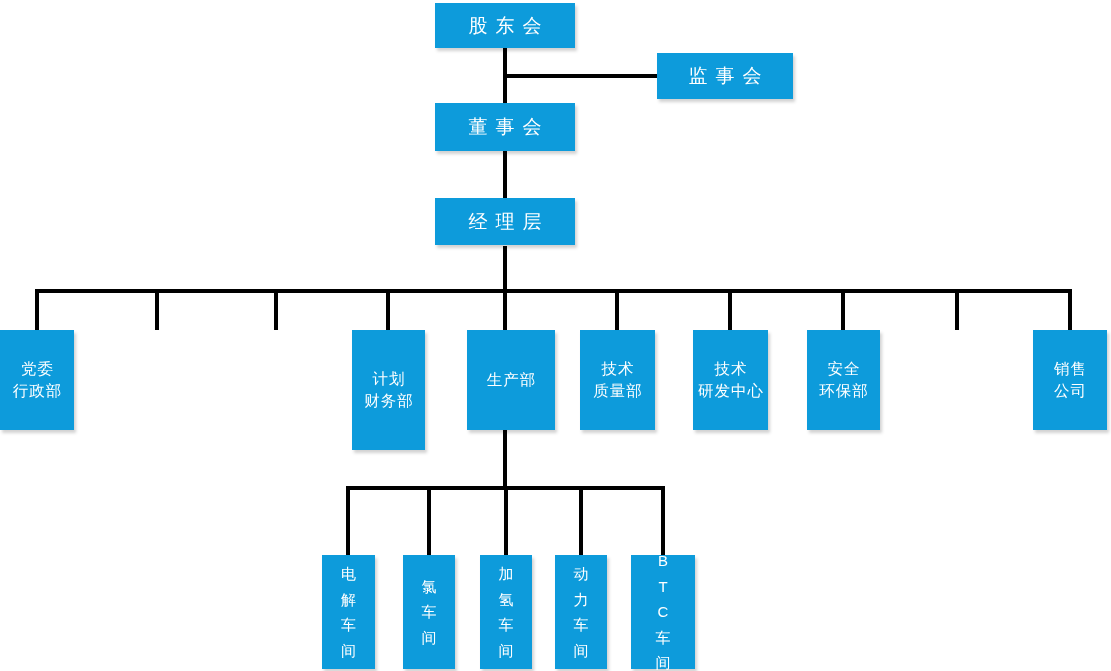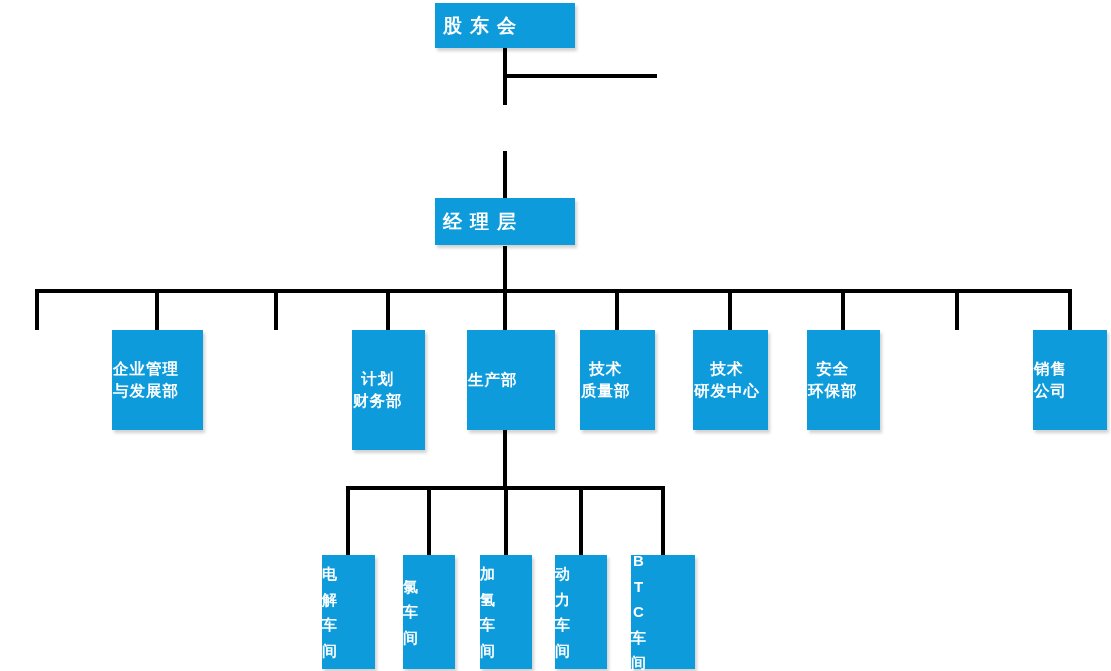--- a/index.html
+++ b/index.html
@@ -13,25 +13,24 @@
     position:relative;
     width:1111px;height:671px;
     background:var(--bg);
     font-family:"Liberation Sans","DejaVu Sans",sans-serif;
     overflow:hidden;
   }
   .node{
     position:absolute;
     background:var(--box);
     color:var(--text);
-    display:flex;align-items:center;
+    display:flex;align-items:center;justify-content:center;
     text-align:center;
     box-shadow:2px 3px 3px rgba(0,0,0,0.18);
     box-sizing:border-box;
-    font-weight:bold;
   }
   .lbl{white-space:pre-line;}
   .node.top-lvl .lbl{
     font-size:19px;
     letter-spacing:0.42em;
     padding-left:0.42em; 
   }
   .node.dept .lbl{
     font-size:15.5px;
     line-height:1.45;
@@ -75,27 +74,33 @@
 
   <div class="conn" style="left:346px;top:486px;width:4px;height:70px"></div>
   <div class="conn" style="left:427px;top:486px;width:4px;height:70px"></div>
   <div class="conn" style="left:504px;top:486px;width:4px;height:70px"></div>
   <div class="conn" style="left:579px;top:486px;width:4px;height:70px"></div>
   <div class="conn" style="left:661px;top:486px;width:4px;height:70px"></div>
 
   <div class="node top-lvl" style="left:435px;top:3px;width:140px;height:45px">
     <span class="lbl">股东会</span>
   </div>
+  <div class="node top-lvl" style="left:657px;top:53px;width:136px;height:46px">
+    <span class="lbl">监事会</span>
+  </div>
+  <div class="node top-lvl" style="left:435px;top:103px;width:140px;height:48px">
+    <span class="lbl">董事会</span>
+  </div>
   <div class="node top-lvl" style="left:435px;top:198px;width:140px;height:47px">
     <span class="lbl">经理层</span>
   </div>
 
-  <div class="node dept" style="left:112px;top:330px;width:91px;height:100px">
-    <span class="lbl">企业管理
-与发展部</span>
+  <div class="node dept" style="left:0px;top:330px;width:74px;height:100px">
+    <span class="lbl">党委
+行政部</span>
   </div>
   <div class="node dept" style="left:352px;top:330px;width:73px;height:120px">
     <span class="lbl">计划
 财务部</span>
   </div>
   <div class="node dept" style="left:467px;top:330px;width:88px;height:100px">
     <span class="lbl">生产部</span>
   </div>
   <div class="node dept" style="left:580px;top:330px;width:75px;height:100px">
     <span class="lbl">技术

